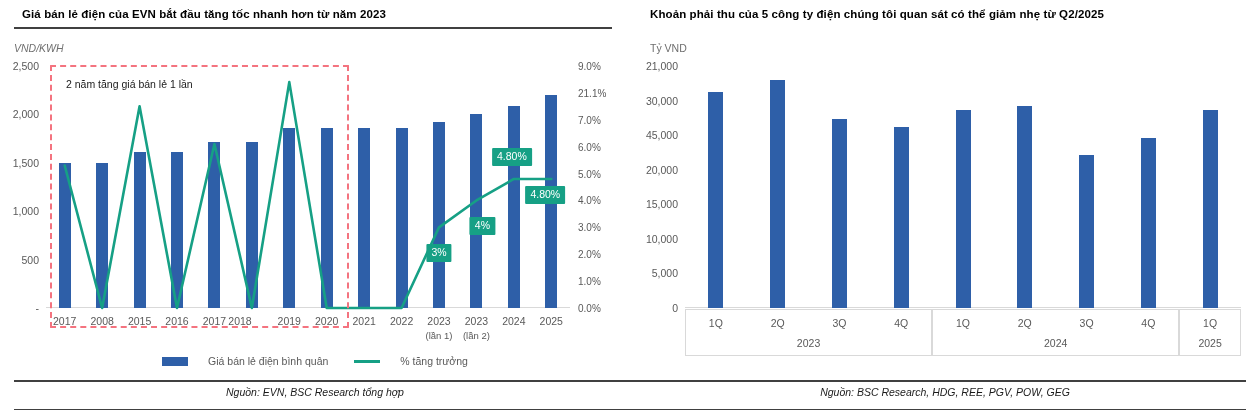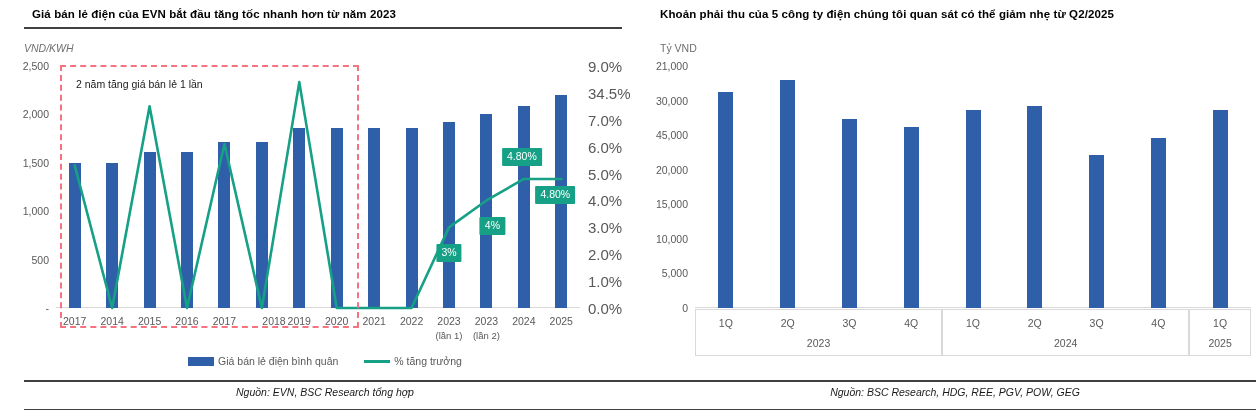--- a/index.html
+++ b/index.html
@@ -3,21 +3,21 @@
 <meta charset="utf-8">
 <style>
   html,body{margin:0;padding:0;}
   body{
     width:1260px;height:420px;
     background:#ffffff;
     font-family:"Liberation Sans","DejaVu Sans",sans-serif;
     color:#404040;
     overflow:hidden;
   }
-  .page{position:relative;width:1109px;height:420px;margin-left:10px;}
+  .page{position:relative;width:1109px;height:420px;}
 
   
   .panel{position:absolute;top:0;height:420px;}
   .panel-left{left:0;width:630px;}
   .panel-right{left:630px;width:630px;}
 
   .panel-title{
     position:absolute;left:22px;top:8px;
     font-size:11.5px;font-weight:bold;color:#000;
     letter-spacing:.1px;white-space:nowrap;
@@ -38,21 +38,21 @@
 
   .baseline{position:absolute;left:0;right:0;bottom:0;height:1px;background:#d9d9d9;}
 
   .ytick{
     position:absolute;right:100%;margin-right:7px;
     font-size:10.5px;color:#595959;white-space:nowrap;
     transform:translateY(-50%);text-align:right;
   }
   .ytick-r{
     position:absolute;left:100%;margin-left:8px;
-    font-size:15px;color:#595959;white-space:nowrap;
+    font-size:10px;color:#595959;white-space:nowrap;
     transform:translateY(-50%);text-align:center;
   }
 
   .bar{
     position:absolute;bottom:0;background:#2E5FA8;
   }
 
   .xlabel{
     position:absolute;font-size:10.5px;color:#595959;
     text-align:center;transform:translateX(-50%);white-space:nowrap;
@@ -80,21 +80,21 @@
     white-space:nowrap;transform:translate(-50%,-50%);
     border-radius:1px;
   }
 
   
   .legend{
     position:absolute;left:0;width:630px;top:355px;
     display:flex;justify-content:center;align-items:center;gap:26px;
     font-size:10.5px;color:#595959;
   }
-  .legend-item{display:flex;align-items:center;gap:4px;}
+  .legend-item{display:flex;align-items:center;gap:20px;}
   .sw-bar{width:26px;height:9px;background:#2E5FA8;display:inline-block;}
   .sw-line{width:26px;height:3px;background:#16A085;display:inline-block;}
 
   
   .grp-frame{position:absolute;border-left:1px solid #d9d9d9;border-right:1px solid #d9d9d9;box-sizing:border-box;}
   .grp-top{position:absolute;height:1px;background:#d9d9d9;}
 
   
   .foot-rule-top{position:absolute;left:14px;top:380px;width:1232px;height:2px;background:#404040;}
   .foot-rule-bot{position:absolute;left:14px;top:409px;width:1232px;height:1px;background:#404040;}
@@ -123,42 +123,42 @@
         <div class="ytick" style="top: 48.4px;">2,000</div>
         <div class="ytick" style="top: 0px;">2,500</div>
         <div class="ytick-r" style="top: 242px;">0.0%</div>
         <div class="ytick-r" style="top: 215.111px;">1.0%</div>
         <div class="ytick-r" style="top: 188.222px;">2.0%</div>
         <div class="ytick-r" style="top: 161.333px;">3.0%</div>
         <div class="ytick-r" style="top: 134.444px;">4.0%</div>
         <div class="ytick-r" style="top: 107.556px;">5.0%</div>
         <div class="ytick-r" style="top: 80.6667px;">6.0%</div>
         <div class="ytick-r" style="top: 53.7778px;">7.0%</div>
-        <div class="ytick-r" style="top: 26.8889px;">34.5%</div>
+        <div class="ytick-r" style="top: 26.8889px;">21.1%</div>
         <div class="ytick-r" style="top: 0px;">9.0%</div>
         <div class="bar" style="left: 12.7143px; width: 12px; height: 145.2px; background: rgb(46, 95, 168);"></div>
         <div class="bar" style="left: 50.1429px; width: 12px; height: 145.2px; background: rgb(46, 95, 168);"></div>
         <div class="bar" style="left: 87.5714px; width: 12px; height: 155.848px; background: rgb(46, 95, 168);"></div>
         <div class="bar" style="left: 125px; width: 12px; height: 155.848px; background: rgb(46, 95, 168);"></div>
         <div class="bar" style="left: 162.429px; width: 12px; height: 166.496px; background: rgb(46, 95, 168);"></div>
         <div class="bar" style="left: 199.857px; width: 12px; height: 166.496px; background: rgb(46, 95, 168);"></div>
         <div class="bar" style="left: 237.286px; width: 12px; height: 180.048px; background: rgb(46, 95, 168);"></div>
         <div class="bar" style="left: 274.714px; width: 12px; height: 180.048px; background: rgb(46, 95, 168);"></div>
         <div class="bar" style="left: 312.143px; width: 12px; height: 180.048px; background: rgb(46, 95, 168);"></div>
         <div class="bar" style="left: 349.571px; width: 12px; height: 180.048px; background: rgb(46, 95, 168);"></div>
         <div class="bar" style="left: 387px; width: 12px; height: 185.856px; background: rgb(46, 95, 168);"></div>
         <div class="bar" style="left: 424.429px; width: 12px; height: 193.6px; background: rgb(46, 95, 168);"></div>
         <div class="bar" style="left: 461.857px; width: 12px; height: 202.312px; background: rgb(46, 95, 168);"></div>
         <div class="bar" style="left: 499.286px; width: 12px; height: 212.96px; background: rgb(46, 95, 168);"></div>
         <div class="xlabel" style="left: 18.7143px; top: 249px;">2017</div>
-        <div class="xlabel" style="left: 56.1429px; top: 249px;">2014</div>
+        <div class="xlabel" style="left: 56.1429px; top: 249px;">2008</div>
         <div class="xlabel" style="left: 93.5714px; top: 249px;">2015</div>
         <div class="xlabel" style="left: 131px; top: 249px;">2016</div>
         <div class="xlabel" style="left: 168.429px; top: 249px;">2017</div>
-        <div class="xlabel" style="left: 218px; top: 249px;">2018</div>
+        <div class="xlabel" style="left: 194px; top: 249px;">2018</div>
         <div class="xlabel" style="left: 243.286px; top: 249px;">2019</div>
         <div class="xlabel" style="left: 280.714px; top: 249px;">2020</div>
         <div class="xlabel" style="left: 318.143px; top: 249px;">2021</div>
         <div class="xlabel" style="left: 355.571px; top: 249px;">2022</div>
         <div class="xlabel" style="left: 393px; top: 249px;">2023</div>
         <div class="xsub" style="left: 393px; top: 264px;">(lần 1)</div>
         <div class="xlabel" style="left: 430.429px; top: 249px;">2023</div>
         <div class="xsub" style="left: 430.429px; top: 264px;">(lần 2)</div>
         <div class="xlabel" style="left: 467.857px; top: 249px;">2024</div>
         <div class="xlabel" style="left: 505.286px; top: 249px;">2025</div>

